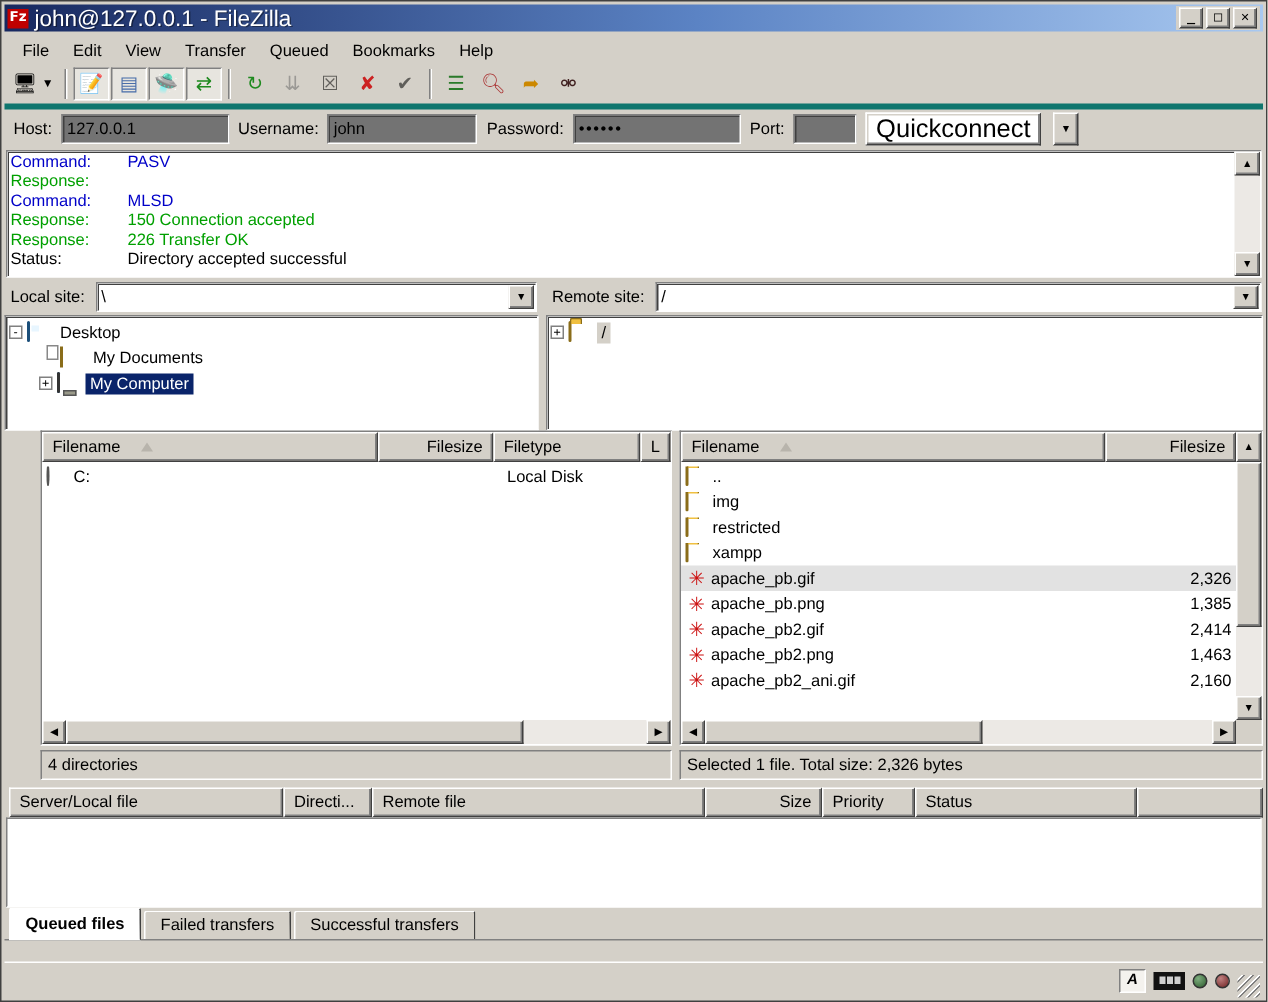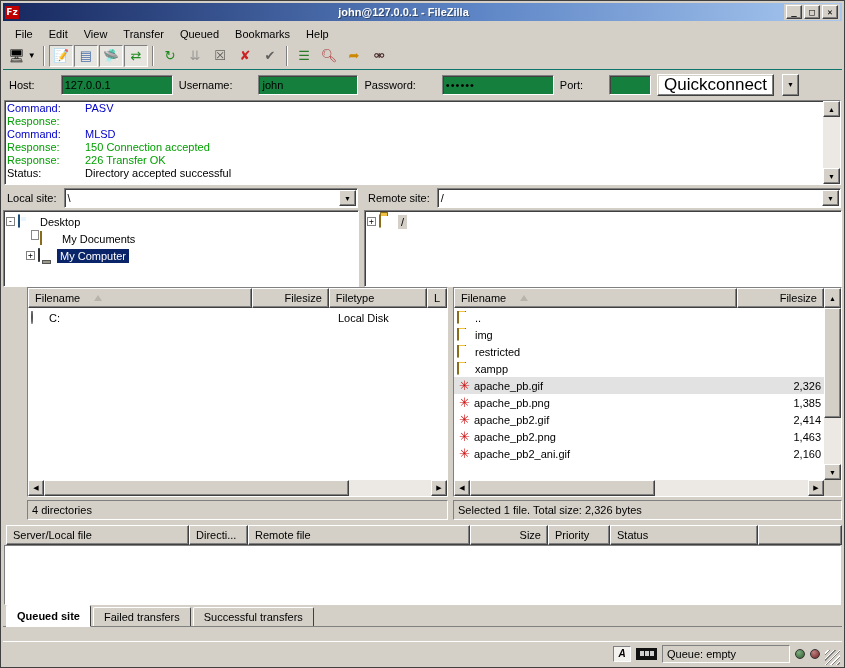--- a/index.html
+++ b/index.html
@@ -9,41 +9,41 @@
   .window { width:845px; height:668px; background:#d4d0c8; border:3px solid #d4d0c8; outline:1px solid #404040; outline-offset:-1px; display:flex; flex-direction:column; }
 
   
   .outset { border-top:1px solid #fff; border-left:1px solid #fff; border-bottom:1px solid #404040; border-right:1px solid #404040; box-shadow: inset -1px -1px 0 #808080, inset 1px 1px 0 #d4d0c8; }
   .inset  { border-top:1px solid #808080; border-left:1px solid #808080; border-bottom:1px solid #fff; border-right:1px solid #fff; box-shadow: inset 1px 1px 0 #404040; }
   .sunken-light { border-top:1px solid #808080; border-left:1px solid #808080; border-bottom:1px solid #fff; border-right:1px solid #fff; }
 
   
   .titlebar { height:18px; background:linear-gradient(to right,#17285f,#5b83c4 55%,#a8c8f0); display:flex; align-items:center; padding:0 2px; flex:0 0 auto; }
   .fz-icon { width:14px; height:13px; background:#c00000; color:#fff; font-weight:bold; font-size:9px; line-height:13px; text-align:center; margin-right:4px; font-family:"DejaVu Sans",sans-serif; }
-  .title-text { color:#fff; font-weight:bold; font-size:11px; flex:1; white-space:nowrap; text-shadow:1px 1px 0 rgba(0,0,0,.4);text-align:center; }
+  .title-text { color:#fff; font-weight:normal; font-size:15px; flex:1; white-space:nowrap; text-shadow:1px 1px 0 rgba(0,0,0,.4); }
   .winbtns { display:flex; gap:2px; background:#d4d0c8; padding:1px 2px; }
   .winbtn { width:16px; height:14px; background:#d4d0c8; font-size:9px; font-weight:bold; line-height:12px; text-align:center; font-family:"DejaVu Sans Mono",monospace; }
 
   
   .menubar { height:21px; display:flex; align-items:flex-end; padding-left:4px; flex:0 0 auto; }
   .menu-item { padding:2px 8px; font-size:11px; }
 
   
   .toolbar { height:27px; display:flex; align-items:center; padding:1px 2px; gap:1px; flex:0 0 auto; }
   .tb-sep { width:2px; height:20px; border-left:1px solid #808080; border-right:1px solid #fff; margin:0 3px; }
   .tb-btn { width:24px; height:22px; display:flex; align-items:center; justify-content:center; font-size:13px; background:#d4d0c8; }
   .tb-btn.pressed { border-top:1px solid #808080; border-left:1px solid #808080; border-bottom:1px solid #fff; border-right:1px solid #fff; background:#e7e5df; }
   .tb-btn.wide { width:34px; }
   .tb-caret { font-size:8px; margin-left:3px; }
   .dim { filter:grayscale(1) opacity(.55); }
 
   
-  .quickbar { height:30px; display:flex; align-items:center; gap:6px; padding:0 6px; border-top:1px solid #0f766e; flex:0 0 auto; }
+  .quickbar { height:30px; display:flex; align-items:center; gap:6px; padding:0 6px; border-top:4px solid #0f766e; flex:0 0 auto; }
   .quickbar label { font-size:11px; }
-  .qc-input { height:20px; background:#15803d; font-size:11px; padding:2px 3px; font-family:"Liberation Sans",sans-serif;margin-left:20px; }
+  .qc-input { height:20px; background:#737373; font-size:11px; padding:2px 3px; font-family:"Liberation Sans",sans-serif; }
   .qc-host{width:112px;} .qc-user{width:100px;} .qc-pass{width:112px; letter-spacing:1px;} .qc-port{width:42px;}
   .qc-btn { height:22px; padding:0 6px; background:#ffffff; font-size:17px; display:flex; align-items:center; }
   .qc-dd { width:17px; height:22px; background:#d4d0c8; display:flex; align-items:center; justify-content:center; font-size:7px; margin-left:2px; }
 
   
   .log { height:85px; background:#fff; margin:1px 1px 2px 1px; overflow:hidden; position:relative; flex:0 0 auto; }
   .log-inner { padding:1px 2px; }
   .log-line { display:flex; line-height:13px; font-size:11px; }
   .log-type { width:78px; flex:0 0 auto; }
   .c-command { color:#0000c8; }
@@ -485,33 +485,32 @@
         </div>
       <div class="lhdr-cell outset" style="width:148px">
           <span>Status</span>
         </div>
       <div class="lhdr-cell outset" style="flex:1"></div>
     </div>
     <div class="qbody sunken-light"></div>
   </div>
 
   <div class="tabbar">
-    <div class="tab active">Queued site</div>
+    <div class="tab active">Queued files</div>
     <div class="tab">Failed transfers</div>
     <div class="tab">Successful transfers</div>
   </div>
 
   <div class="bottom-fill"></div>
 
   <div class="statusbar">
     <div class="ascii-ind sunken-light">A</div>
     <div class="speed-badge">
         <i></i>
         <i></i>
         <i></i>
       </div>
-    <div class="queue-panel sunken-light">Queue: empty</div>
     <div class="led green"></div>
     <div class="led red"></div>
     <div class="grip"></div>
   </div>
 
 </div>
 
 </body></html>

